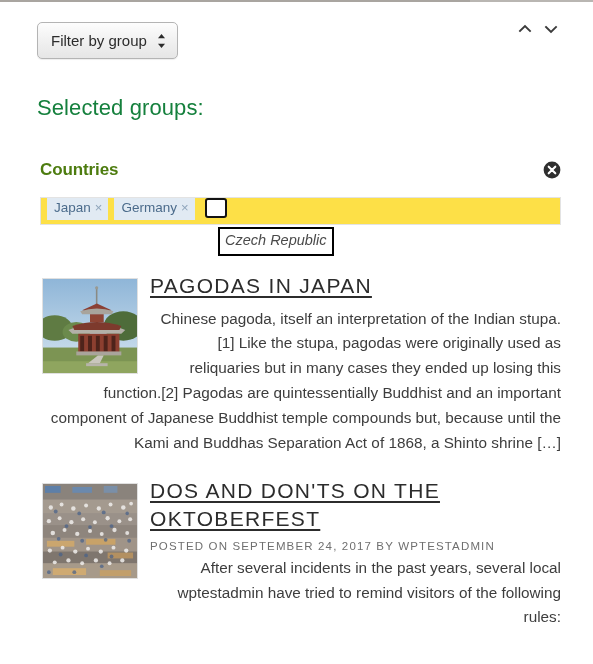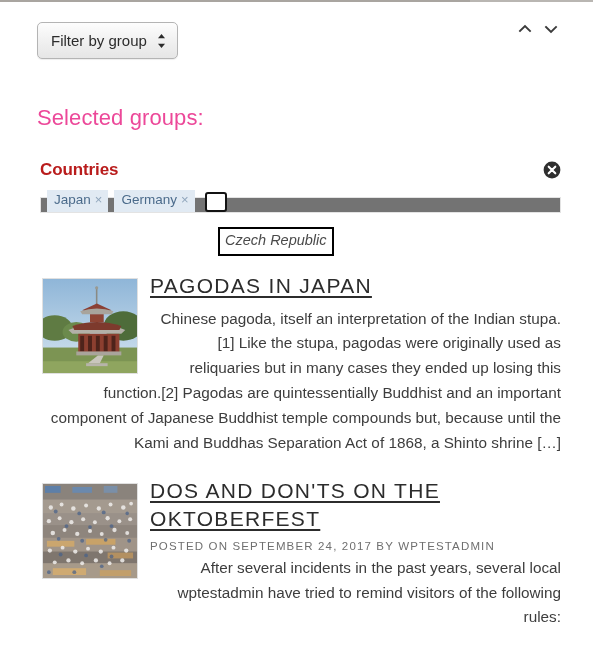--- a/index.html
+++ b/index.html
@@ -74,66 +74,66 @@
     transform: translateY(-50%);
     pointer-events: none;
     width: 9px;
     height: 16px;
     color: #2b2b2b;
   }
 
   
   .selected-groups {
     position: absolute;
-    top: 105px;
+    top: 95px;
     left: 37px;
     font-size: 22px;
     font-weight: 400;
-    color: #ec4899;
+    color: #15803d;
     letter-spacing: .1px;
     margin: 0;
     text-align: right;
   }
 
   
   .group-block {
     position: absolute;
     top: 160px;
     left: 40px;
     width: 521px;
   }
   .group-head {
     position: relative;
     height: 28px;
   }
   .group-title {
     font-size: 17px;
     font-weight: 700;
-    color: #b91c1c;
+    color: #4d7c0f;
     margin: 0;
     letter-spacing: -0.1px;
   }
   .group-remove {
     position: absolute;
     right: 0;
     top: 1px;
     width: 18px;
     height: 18px;
     cursor: pointer;
   }
 
   
   .tag-field {
     position: relative;
     margin-top: 9px;
     border: 1px solid #e3e3e3;
-    background: #737373;
-    height: 16px;
+    background: #fde047;
+    height: 28px;
     display: flex;
-    align-items: flex-end;
+    align-items: flex-start;
     padding: 0 4px;
     box-sizing: border-box;
   }
   .tag {
     background: #e1eaf3;
     color: #4b6b8b;
     font-size: 13.5px;
     padding: 2px 6px 3px 7px;
     margin: 0 4px 0 2px;
     white-space: nowrap;

